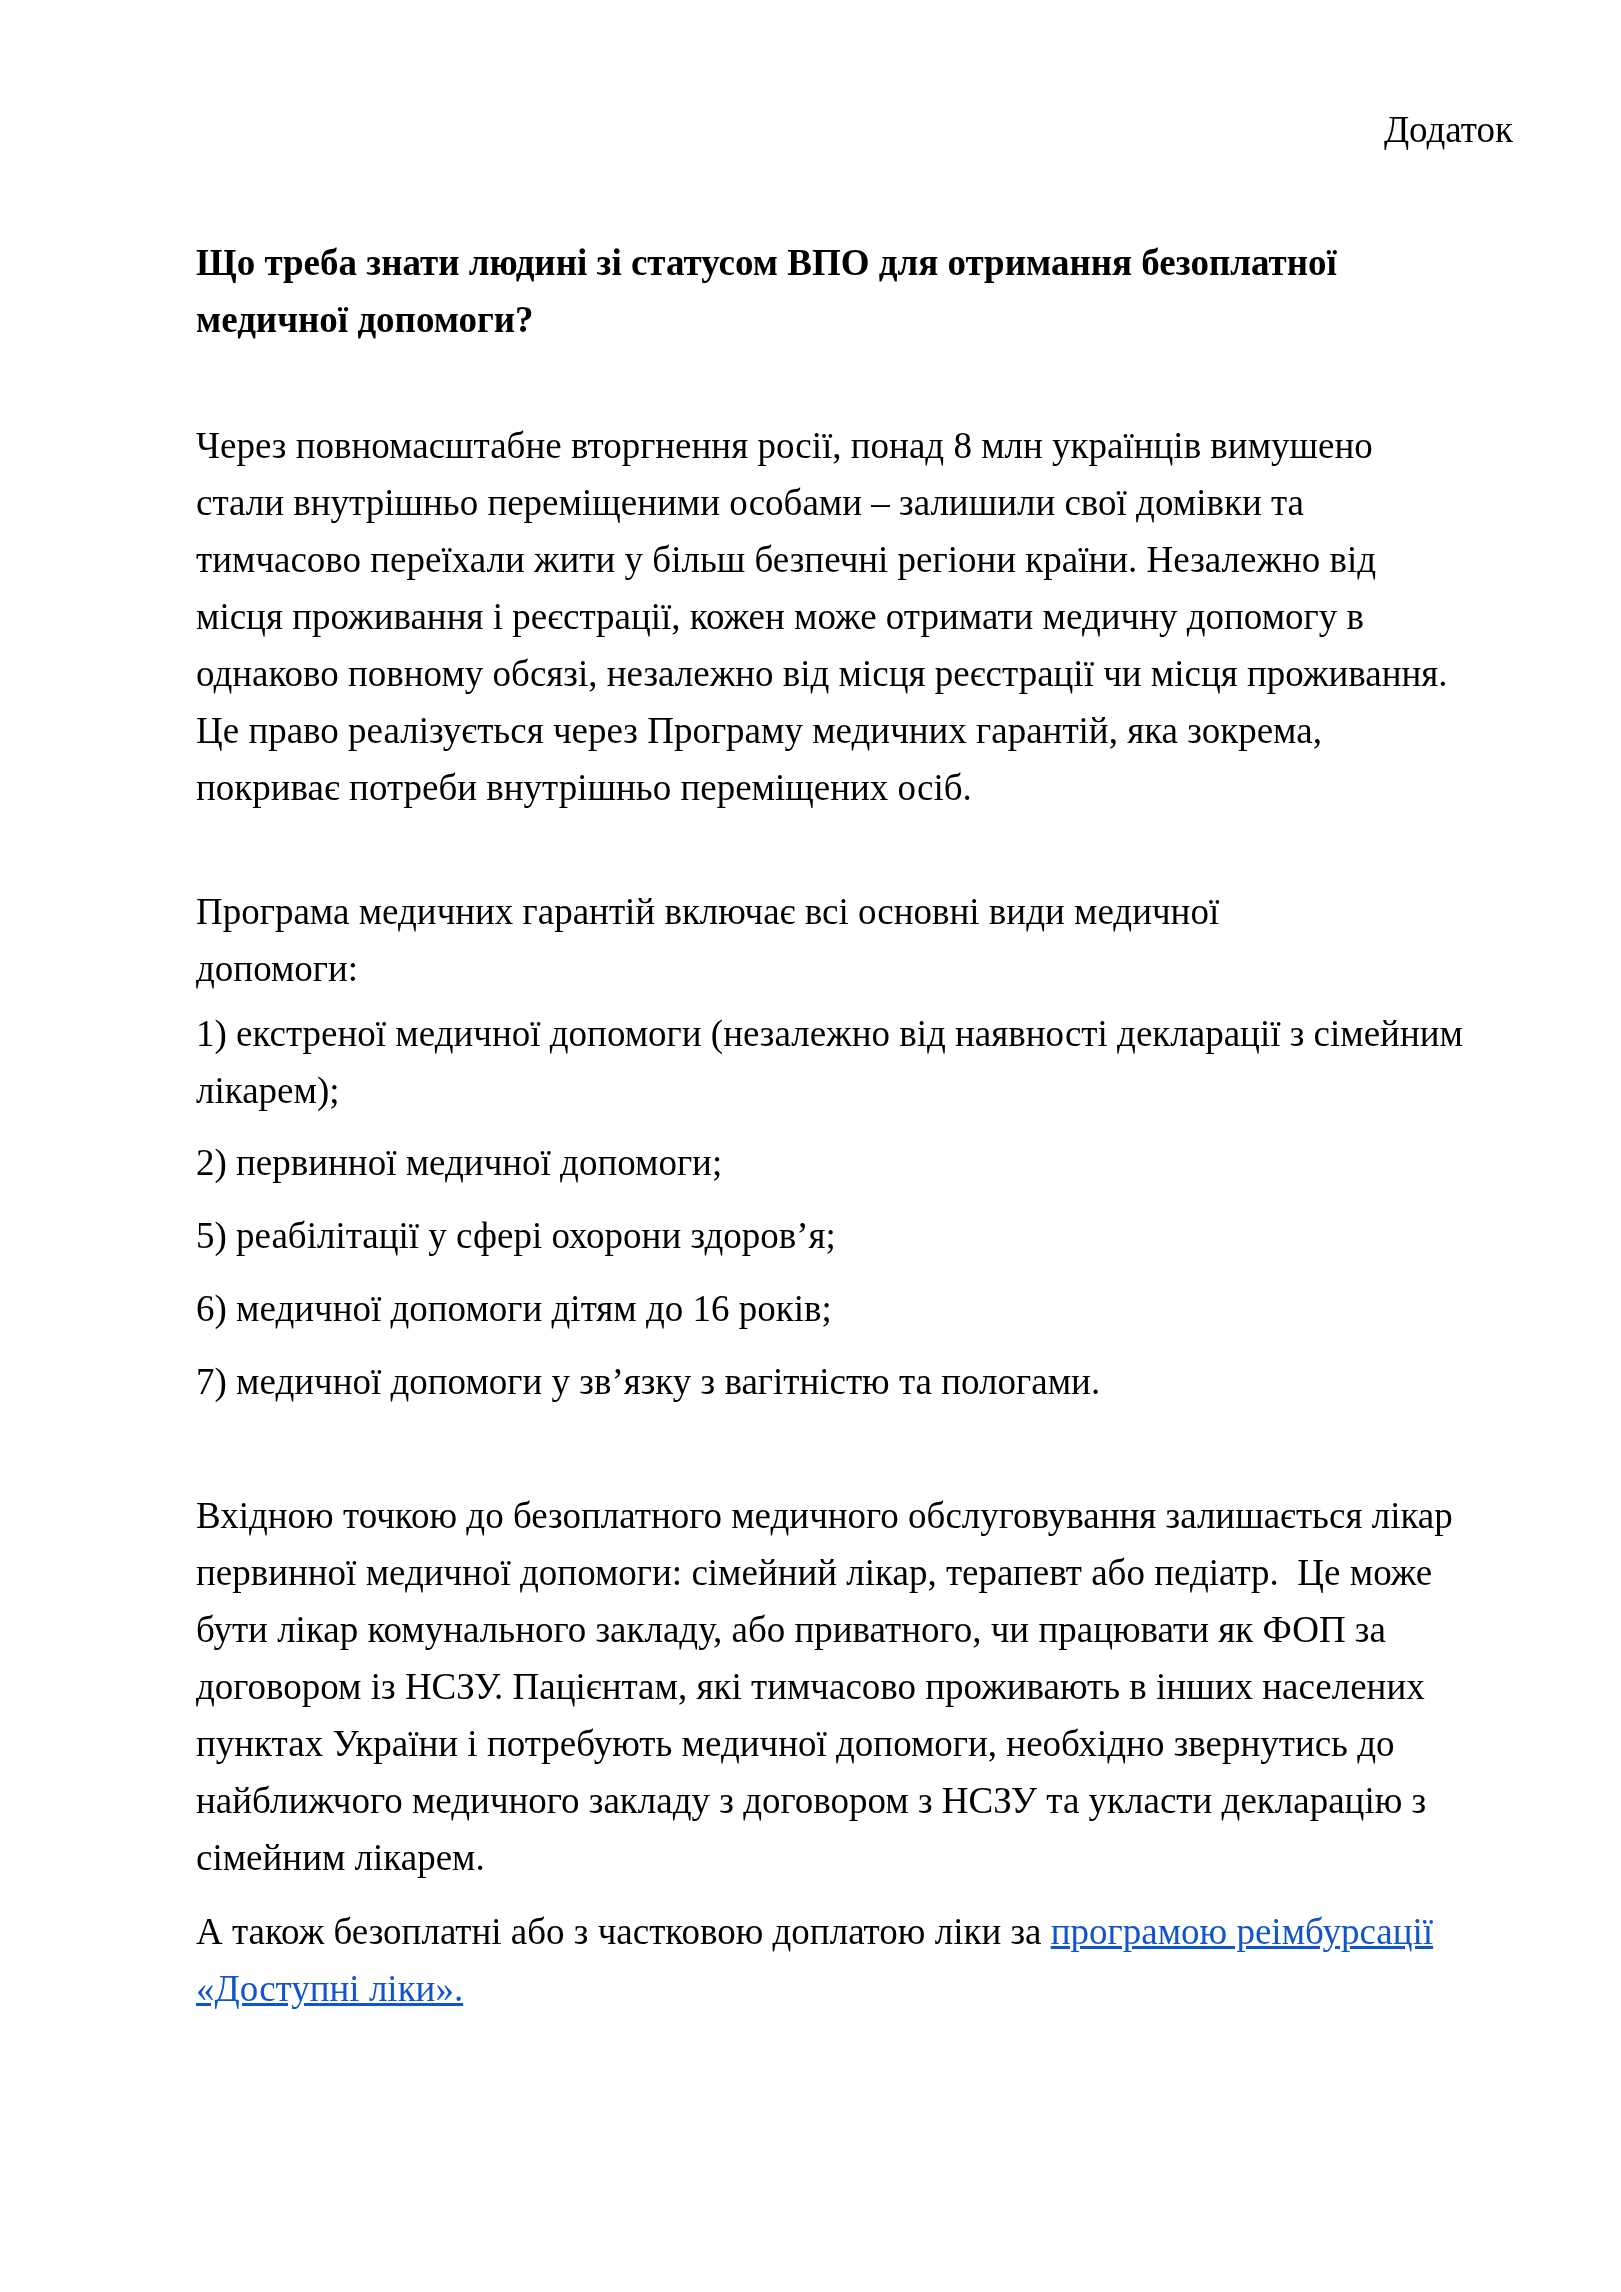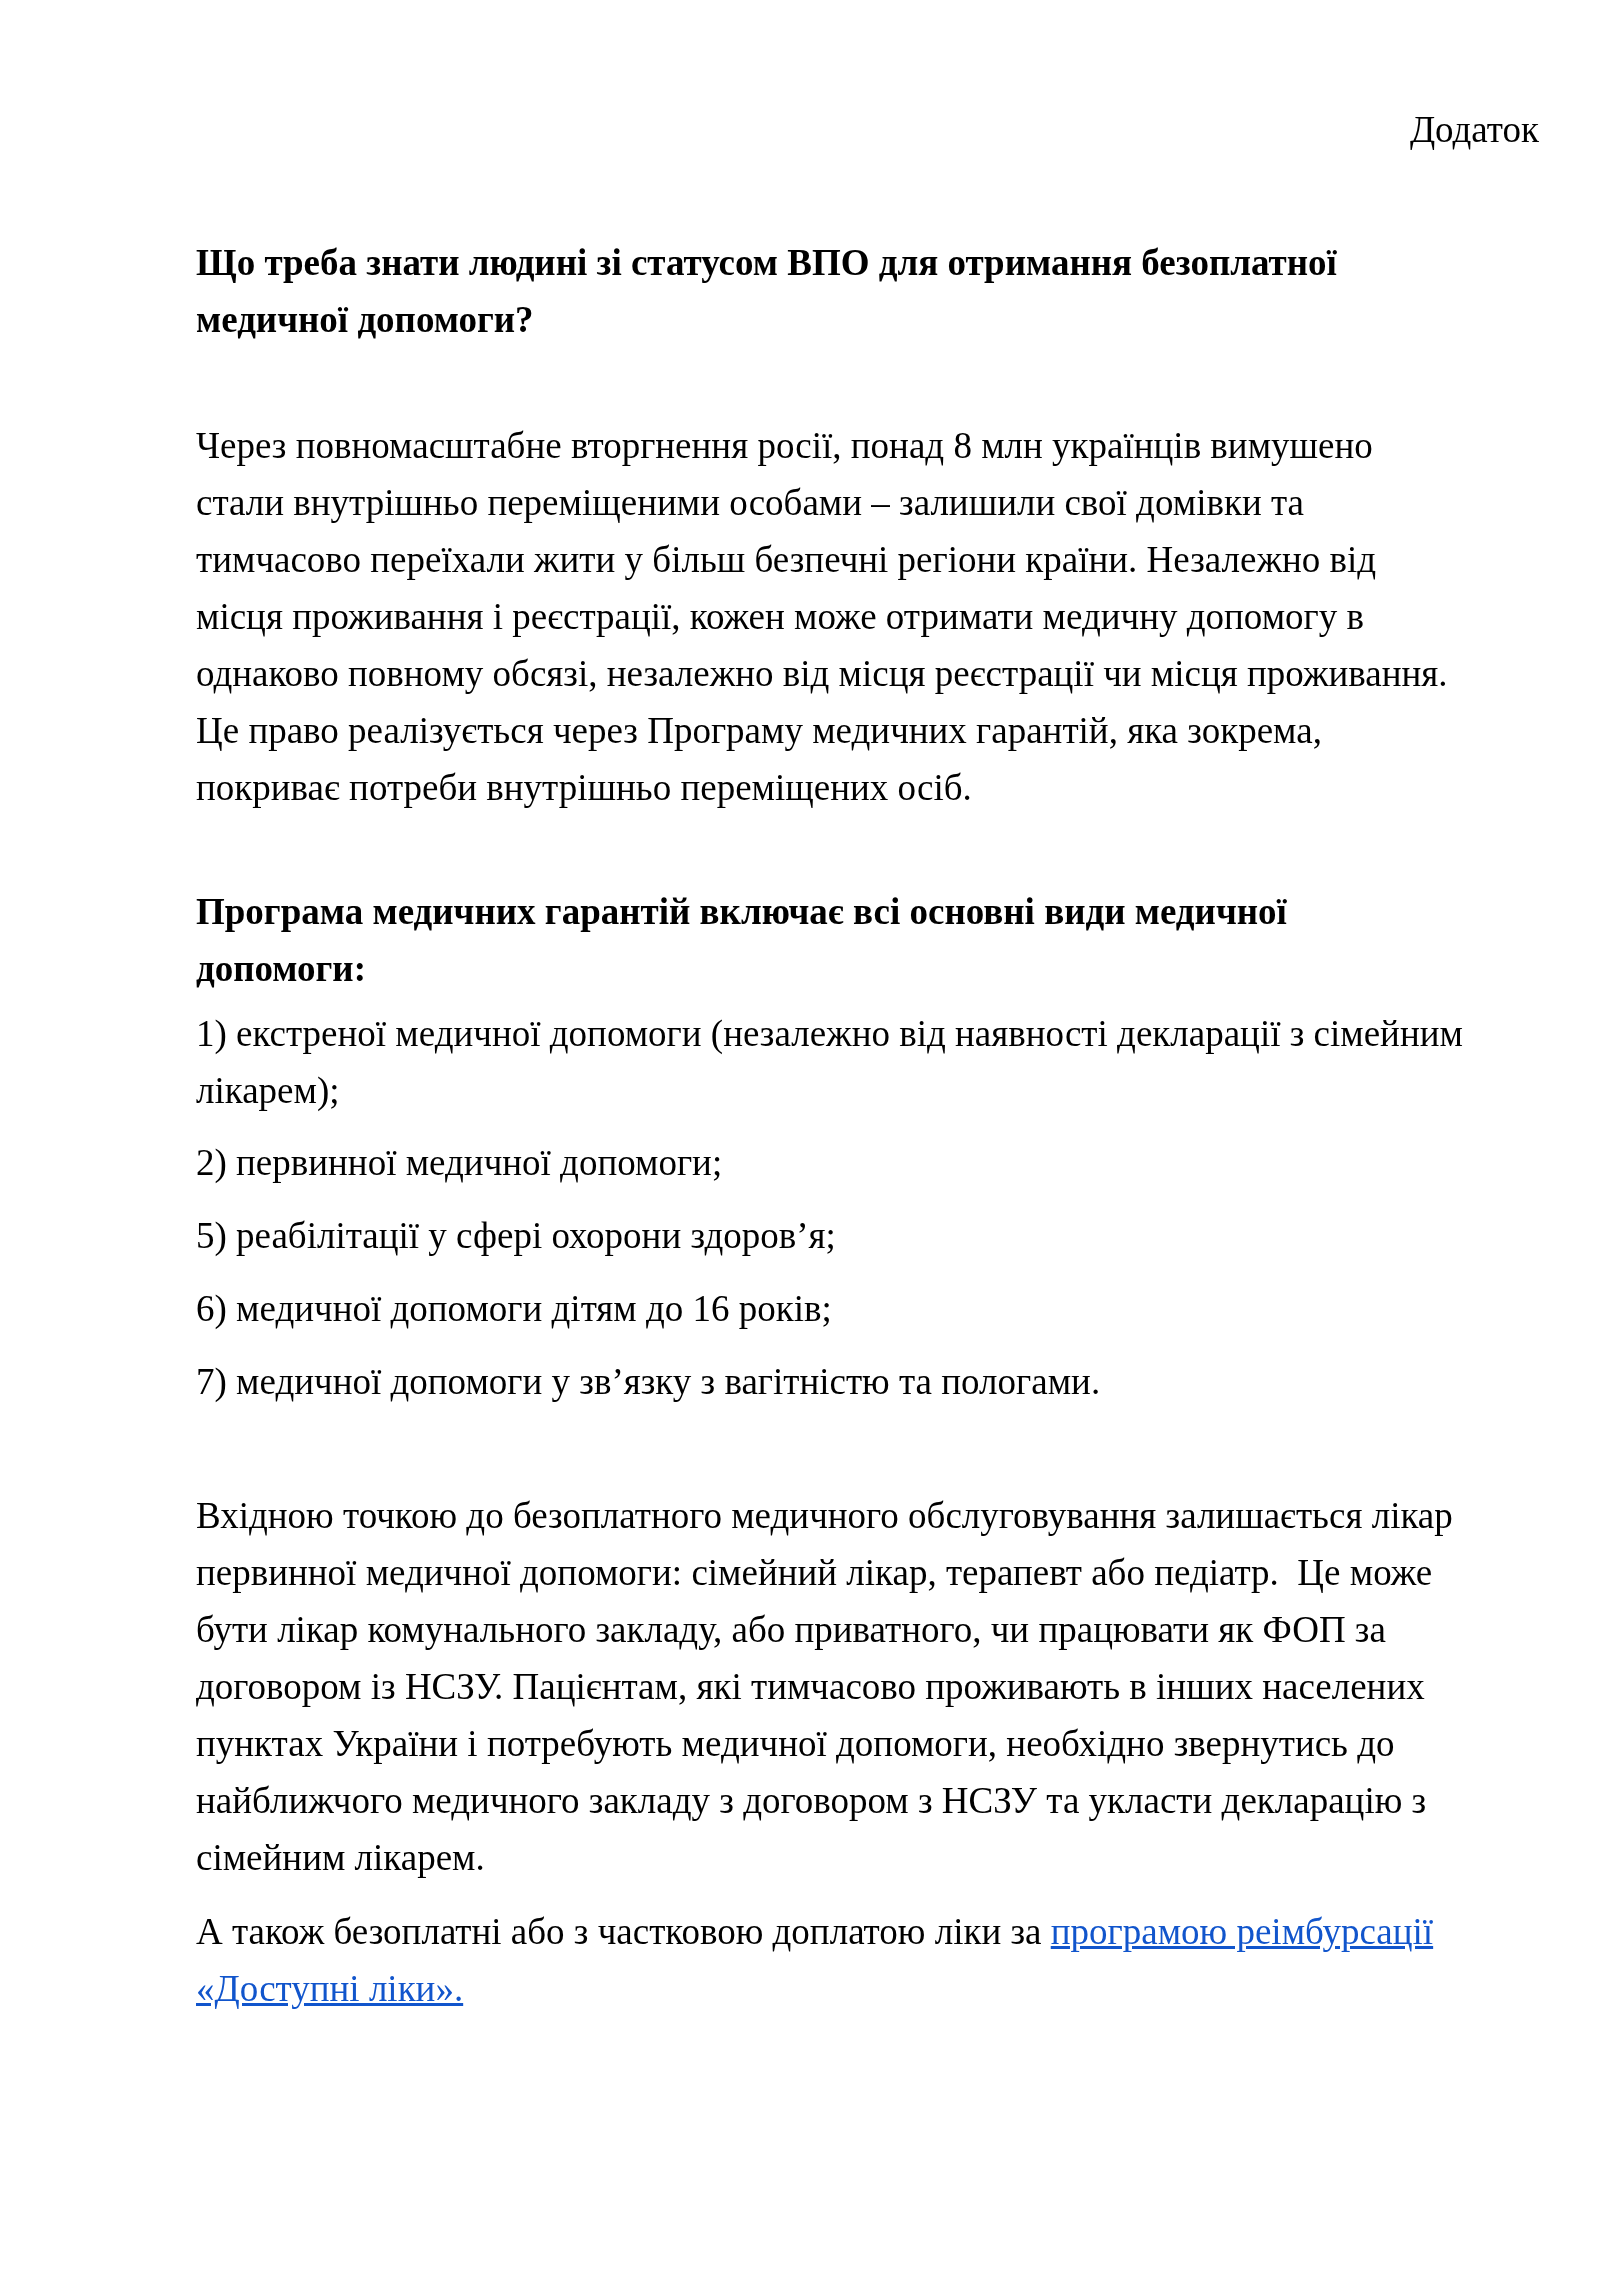--- a/index.html
+++ b/index.html
@@ -1,21 +1,21 @@
 <!DOCTYPE html>
 <html lang="uk" style="--link-color: #1155CC;"><head>
 <meta charset="utf-8">
 <style>
   html, body { margin: 0; padding: 0; background: #ffffff; }
   .page {
     position: relative;
     width: 1621px;
     height: 2272px;
     box-sizing: border-box;
-    padding: 0 82px 0 196px;
+    padding: 0 108px 0 196px;
     background: #ffffff;
     color: #000000;
     font-family: "Liberation Serif", "DejaVu Serif", serif;
     font-size: 37px;
     line-height: 57px;
     overflow: hidden;
   }
   .page * { margin: 0; padding: 0; }
   .appendix {
     padding-top: 101px;
@@ -26,21 +26,21 @@
     margin-top: 76px;
     font-size: 37px;
     font-weight: bold;
     white-space: pre;
   }
   .para { white-space: pre; }
   .intro { margin-top: 69px; }
   .subheading {
     margin-top: 67px;
     font-size: 37px;
-    font-weight: bold;
+    font-weight: normal;
     white-space: pre;
   }
   .list-item { white-space: pre; margin-top: 15.7px; }
   .list-item.first { margin-top: 7.8px; }
   .link-para { margin-top: 17.6px; }
   .entry { margin-top: 77px; }
   a.link {
     color: var(--link-color, #1155CC);
     text-decoration: underline;
     white-space: pre;

